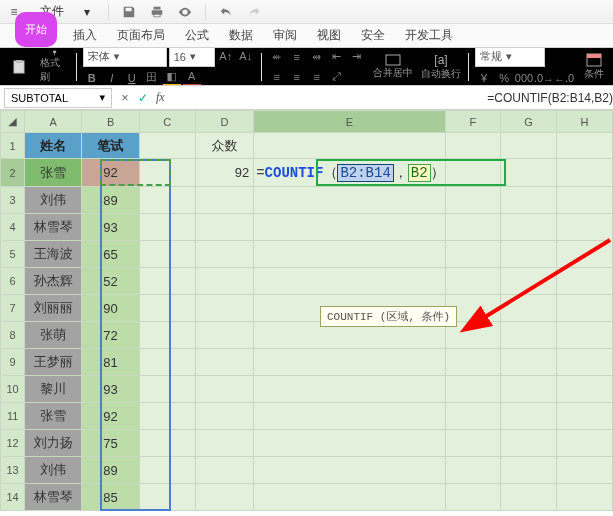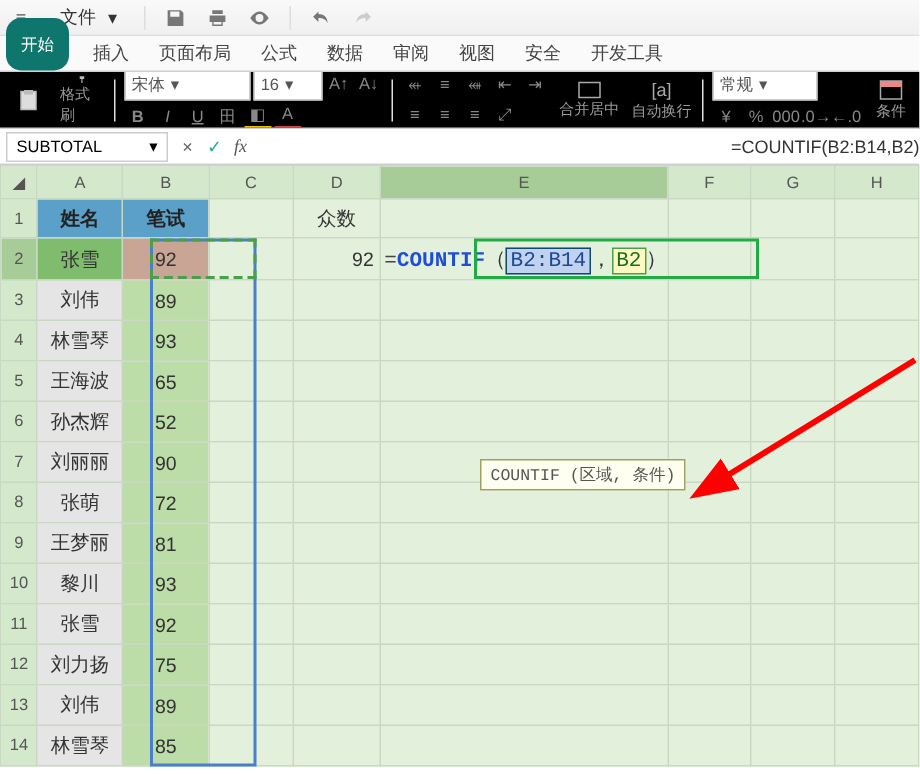--- a/index.html
+++ b/index.html
@@ -1,42 +1,42 @@
 <!DOCTYPE html>
 <html><head>
 <meta charset="utf-8">
 <style>
   * { box-sizing: border-box; margin: 0; padding: 0; }
   body { font-family: "Microsoft YaHei", Arial, sans-serif; font-size: 12px; background: #fff; width: 613px; height: 516px; overflow: hidden; position: relative; }
   .titlebar { height: 24px; background: linear-gradient(#f9f9f9,#f0f0f0); border-bottom: 1px solid #ddd; display: flex; align-items: center; padding: 0 4px; gap: 8px; }
   .qat-btn { width: 20px; height: 20px; display: flex; align-items: center; justify-content: center; color: #555; border-radius: 2px; }
   .tabs { height: 24px; background: #fafafa; border-bottom: 1px solid #d0d0d0; display: flex; align-items: flex-end; padding-left: 4px; font-size: 12px; }
-  .tab-file { display: flex; align-items: center; padding: 3px 8px; color: #333; gap: 8px; }
+  .tab-file { display: flex; align-items: center; padding: 3px 8px; color: #333; gap: 20px; }
   .tab-sep { width: 1px; height: 16px; background: #ddd; margin: 0 2px; }
   .tab { padding: 4px 10px 3px; color: #444; cursor: pointer; }
-  .start-pill { background: #0f766e; color: #fff; padding: 10px 10px; border-radius: 10px; font-size: 11px; margin-right: 6px; }
+  .start-pill { background: #d946ef; color: #fff; padding: 10px 10px; border-radius: 10px; font-size: 11px; margin-right: 6px; margin-left: 11px; }
   .ribbon { height: 38px; border-bottom: 1px solid #d0d0d0; background: #000000; display: flex; align-items: center; padding: 2px 4px; gap: 6px; overflow: hidden; }
   .rbtn { display: flex; flex-direction: column; align-items: center; justify-content: center; width: 34px; height: 34px; color: #999; font-size: 10px; }
   .rsep { width: 1px; height: 28px; background: #e0e0e0; }
   .combo { height: 20px; border: 1px solid #ccc; background: #fff; display: flex; align-items: center; padding: 0 4px; font-size: 11px; color: #555; gap: 4px; }
   .fmt-icons { display: flex; gap: 2px; }
   .ico { width: 18px; height: 18px; display: flex; align-items: center; justify-content: center; color: #888; font-size: 11px; }
   .fbar { height: 24px; border-bottom: 1px solid #d0d0d0; display: flex; align-items: center; background: #fff; }
   .namebox { width: 108px; height: 20px; border: 1px solid #ccc; margin: 0 4px; display: flex; align-items: center; padding: 0 6px; font-size: 11px; justify-content: space-between; }
   .fx-btn { width: 18px; text-align: center; color: #666; cursor: pointer; }
   .fx-lbl { font-style: italic; font-family: serif; color: #555; padding: 0 4px; }
   .formula-input { flex: 1; font-size: 12px; color: #333; padding-left: 4px; border: none; outline: none; text-align: right; }
   .sheet { position: relative; }
   table { border-collapse: collapse; table-layout: fixed; }
   th, td { border: 1px solid #c9d8c2; height: 22px; font-size: 13px; text-align: center; background: #e3f0dc; color: #333; font-weight: normal; overflow: visible; }
   th { background: #d4e9cc; font-size: 11px; color: #555; }
   th.corner { background: #d4e9cc; width: 28px; }
   .rowh { background: #d4e9cc; width: 28px; font-size: 11px; color: #555; }
   .hdr { background: #5aa0c8; color: #222; font-weight: bold; }
-  .datacell { background: #e5e5e5; }
+  .datacell { background: #a3a3a3; }
   .score { background: #bcdca8; }
   .highlight-name { background: #7fbc6e; }
   .highlight-score { background: #c8a595; }
   .active-colh { background: #a7cc98; }
   .active-rowh { background: #a7cc98; }
   .formula-cell { position: relative; text-align: left; padding-left: 2px; font-family: "Courier New", monospace; font-size: 14px; white-space: nowrap; }
   .formula-cell .eq { color: #444; }
   .fn { color: #1d4ed8; font-weight: bold; }
   .rng1 { background: #c0d2f0; border: 1px solid #0c4a6e; padding: 0 2px; color: #1a4a90; }
   .rng2 { background: #fef9c3; border: 1px solid #4aa04a; padding: 0 2px; color: #1a701a; }

